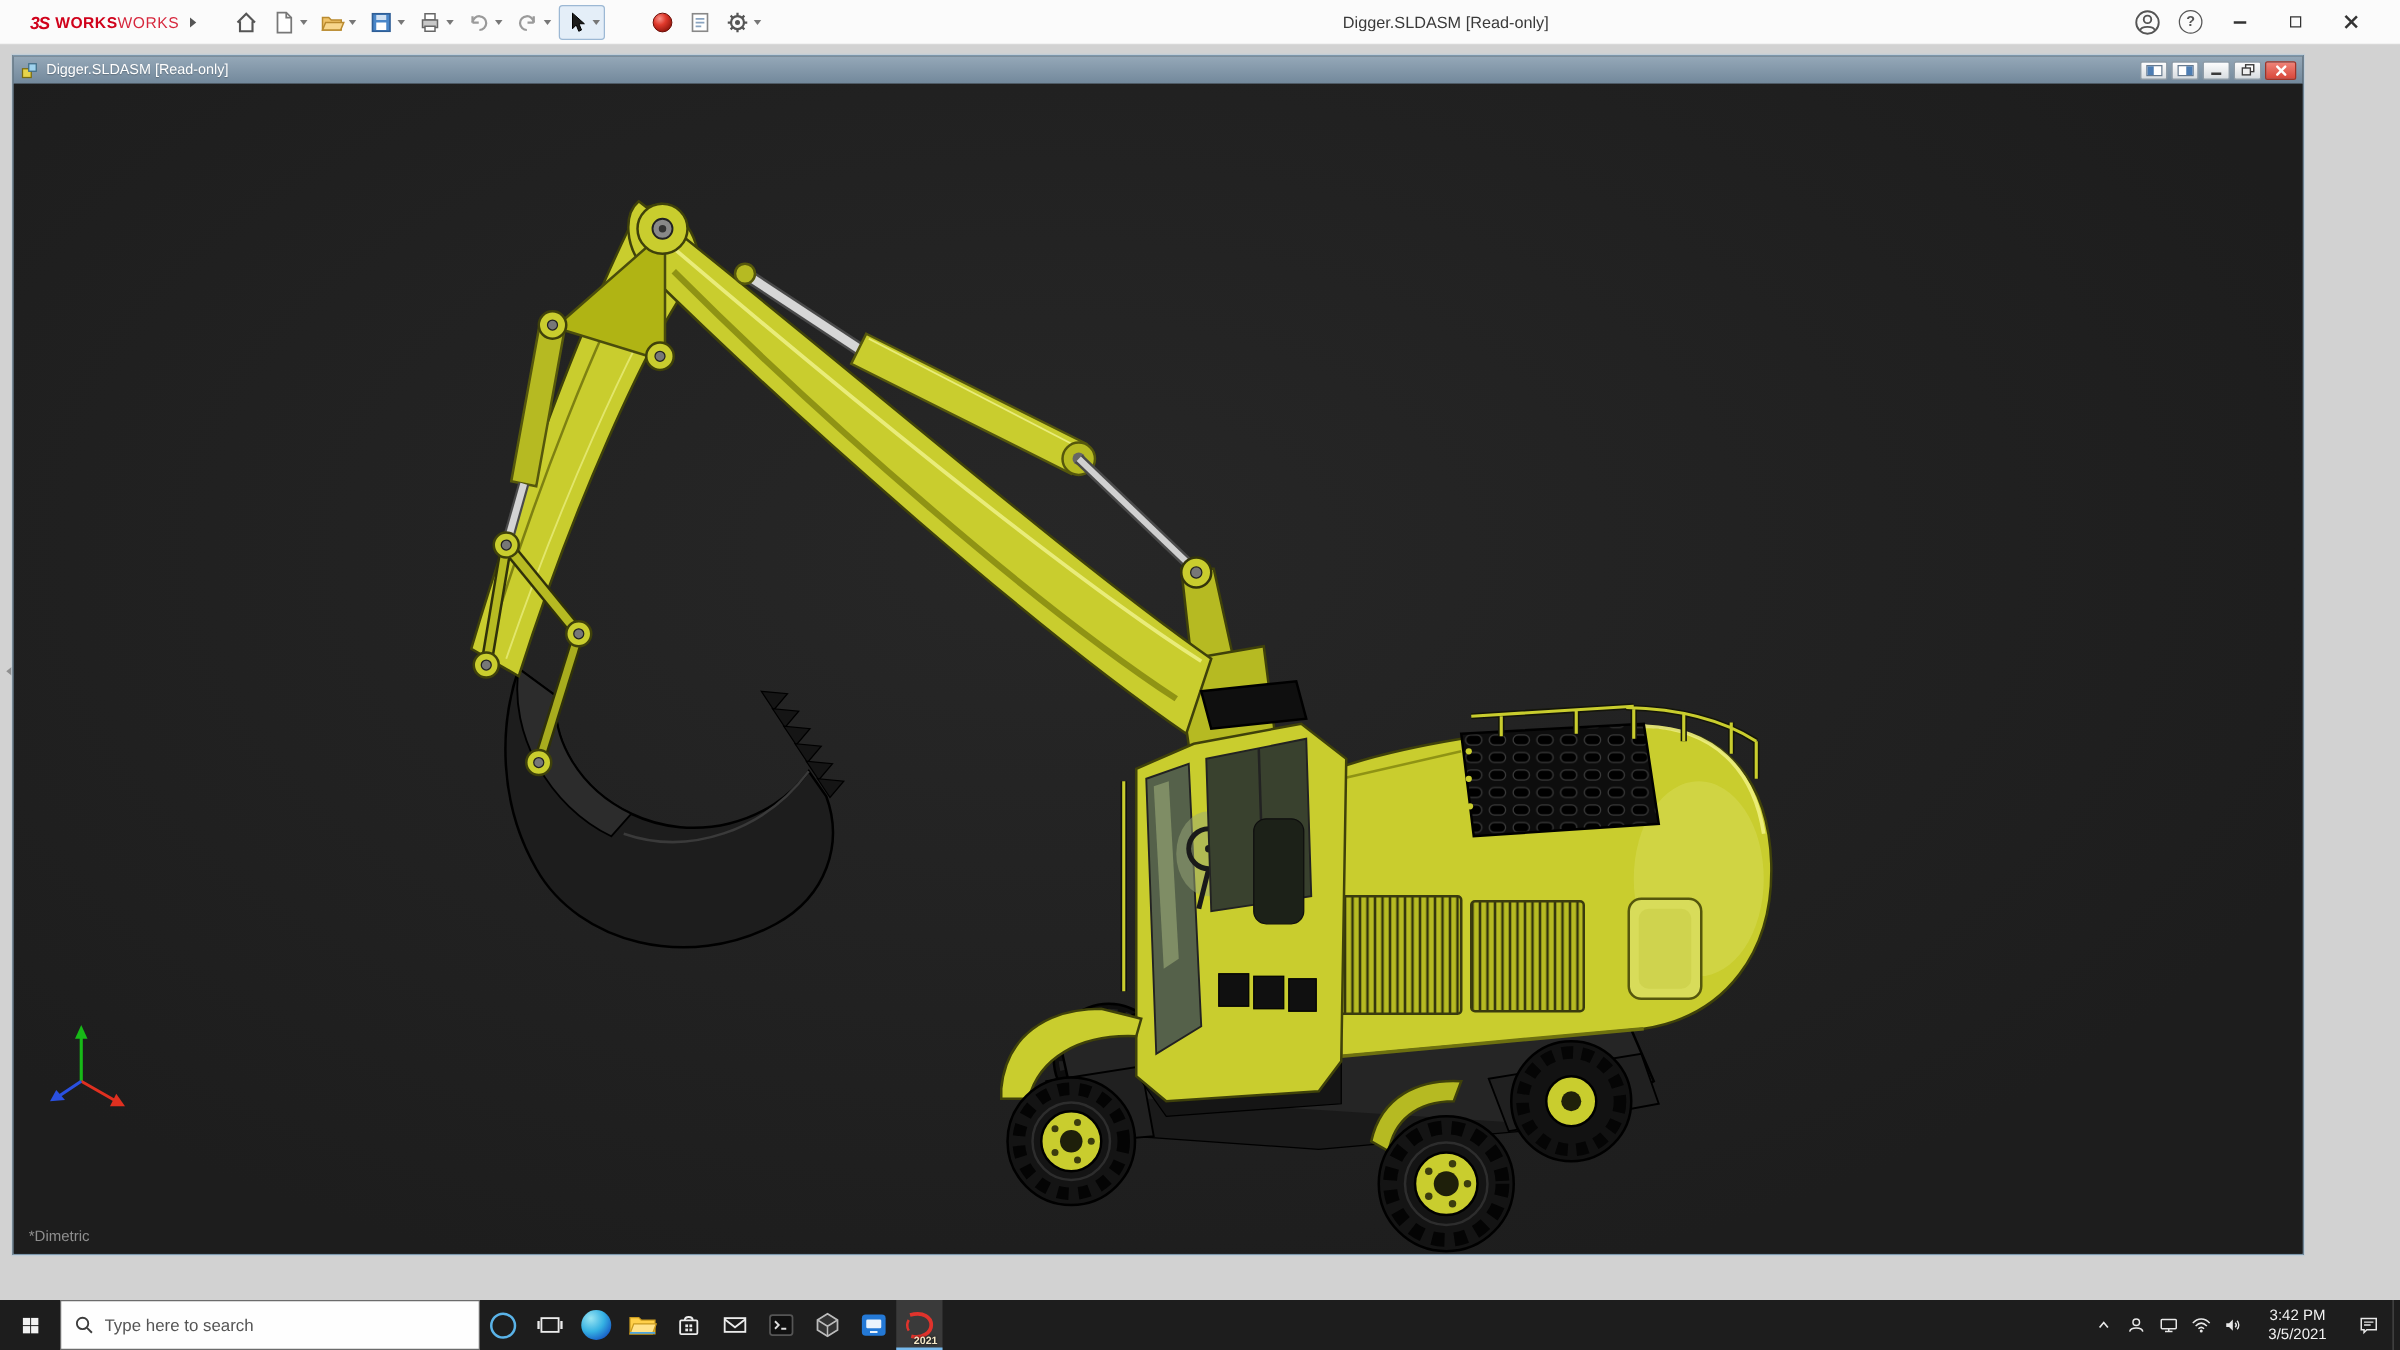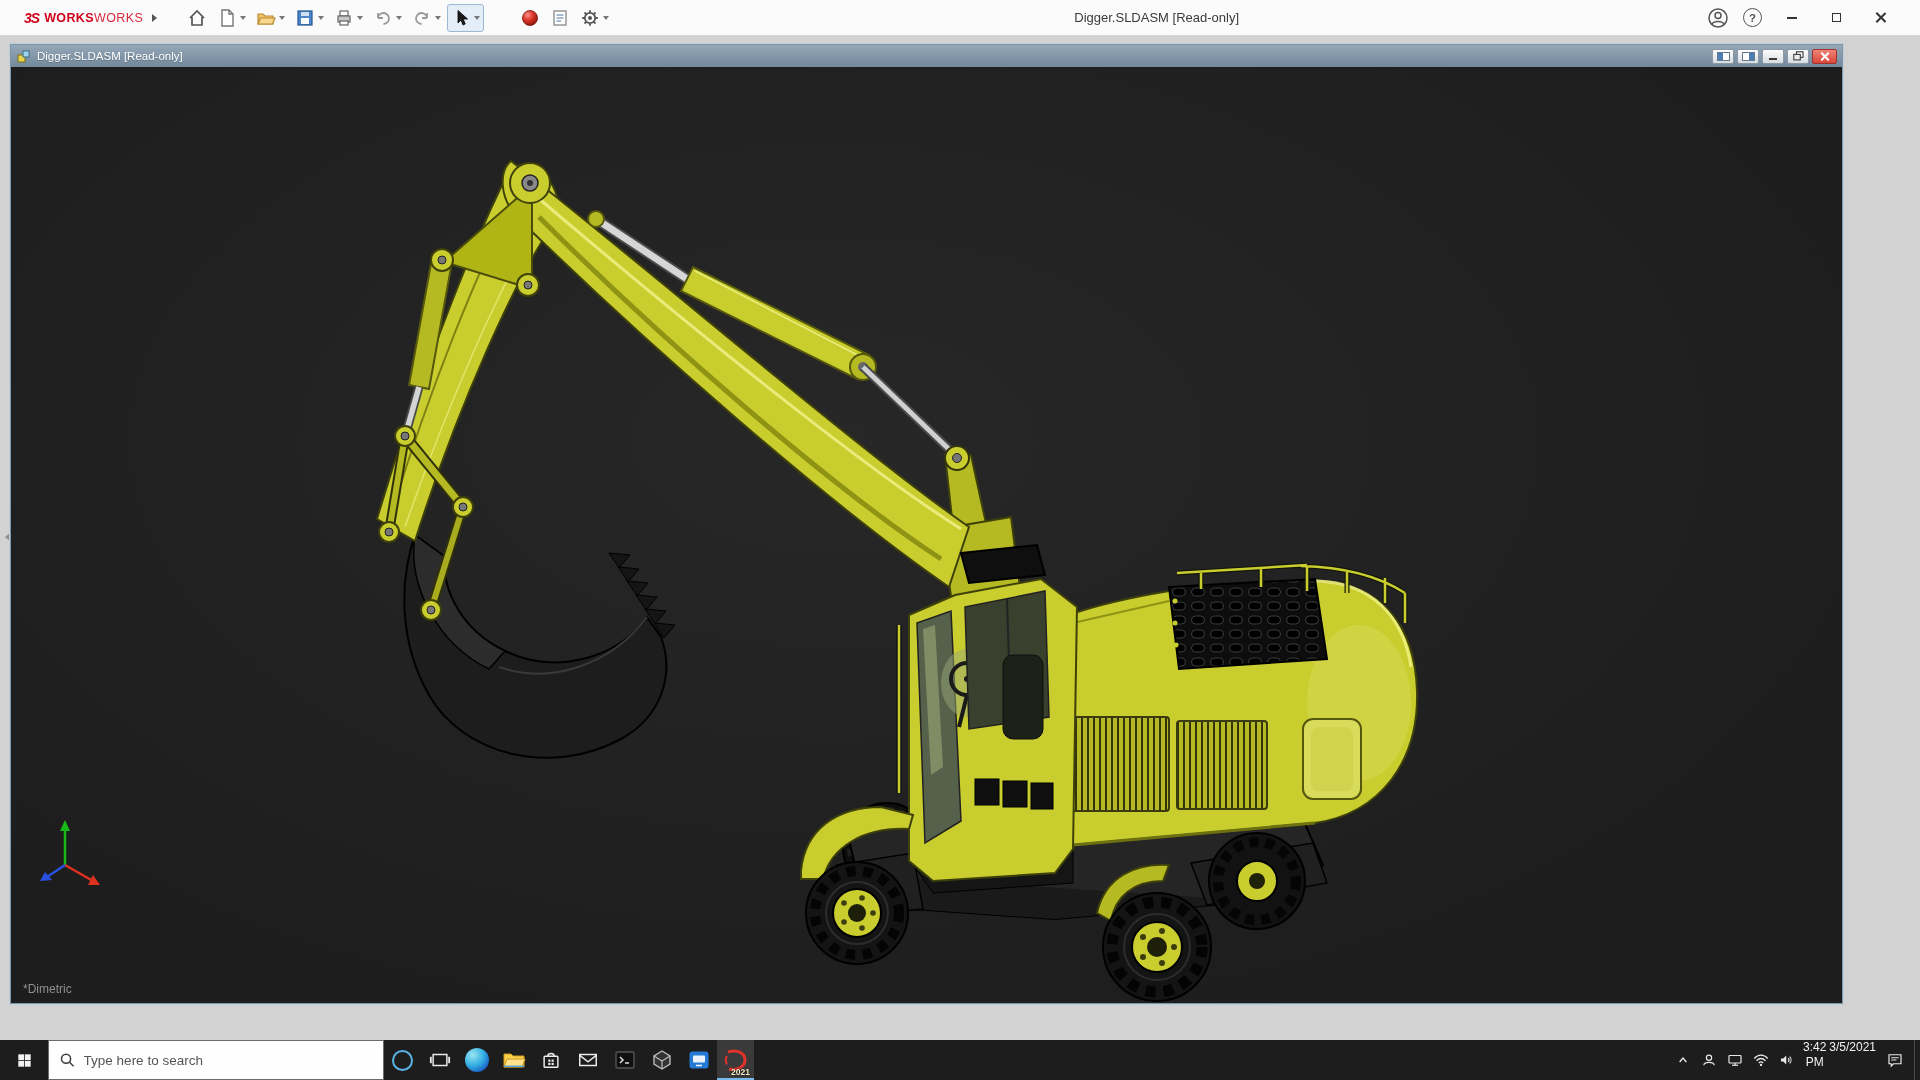--- a/index.html
+++ b/index.html
@@ -65,21 +65,21 @@
   .searchbox { width:336px; background:#fefefe; border:1px solid #6b6b6b; display:flex; align-items:center; gap:8px; padding:0 10px; }
   .searchbox input { border:none; outline:none; background:transparent; font-size:13.5px; color:#3b82f6; width:100%; font-family:"Liberation Sans",sans-serif; }
   .searchbox input::placeholder { color:#555; opacity:1; }
   .ticon { width:37px; display:flex; align-items:center; justify-content:center; position:relative; }
   .ticon.active { background:rgba(255,255,255,.13); box-shadow:inset 0 -2px 0 #76b9ed; }
   .cortana-ring { width:21px; height:21px; border-radius:50%; border:2.5px solid #5ab3e8; }
   .edge-ball { width:24px; height:24px; border-radius:50%; background:radial-gradient(circle at 32% 28%, #9ae5f2, #35b1e3 45%, #1b66c9 76%, #123f8c); }
   .sw-badge { position:absolute; right:4px; bottom:3px; font-size:8.5px; font-weight:bold; color:#f5e9c8; text-shadow:0 0 2px #000; }
   .tray { margin-left:auto; display:flex; align-items:stretch; }
   .tray-btn { width:26px; display:flex; align-items:center; justify-content:center; }
-  .clock { width:76px; display:flex; justify-content:center; text-align:center; color:#f2f2f2; font-size:12px; line-height:15px; }
+  .clock { width:76px; display:flex; flex-direction:column; justify-content:center; text-align:center; color:#f2f2f2; font-size:12px; line-height:15px; }
   .action-btn { width:38px; display:flex; align-items:center; justify-content:center; }
   .show-desktop { width:6px; border-left:1px solid #4a4a4a; }
 </style>
 </head>
 <body>
 
 <div class="screen">
 
   <header class="appbar">
     <div class="brand">

